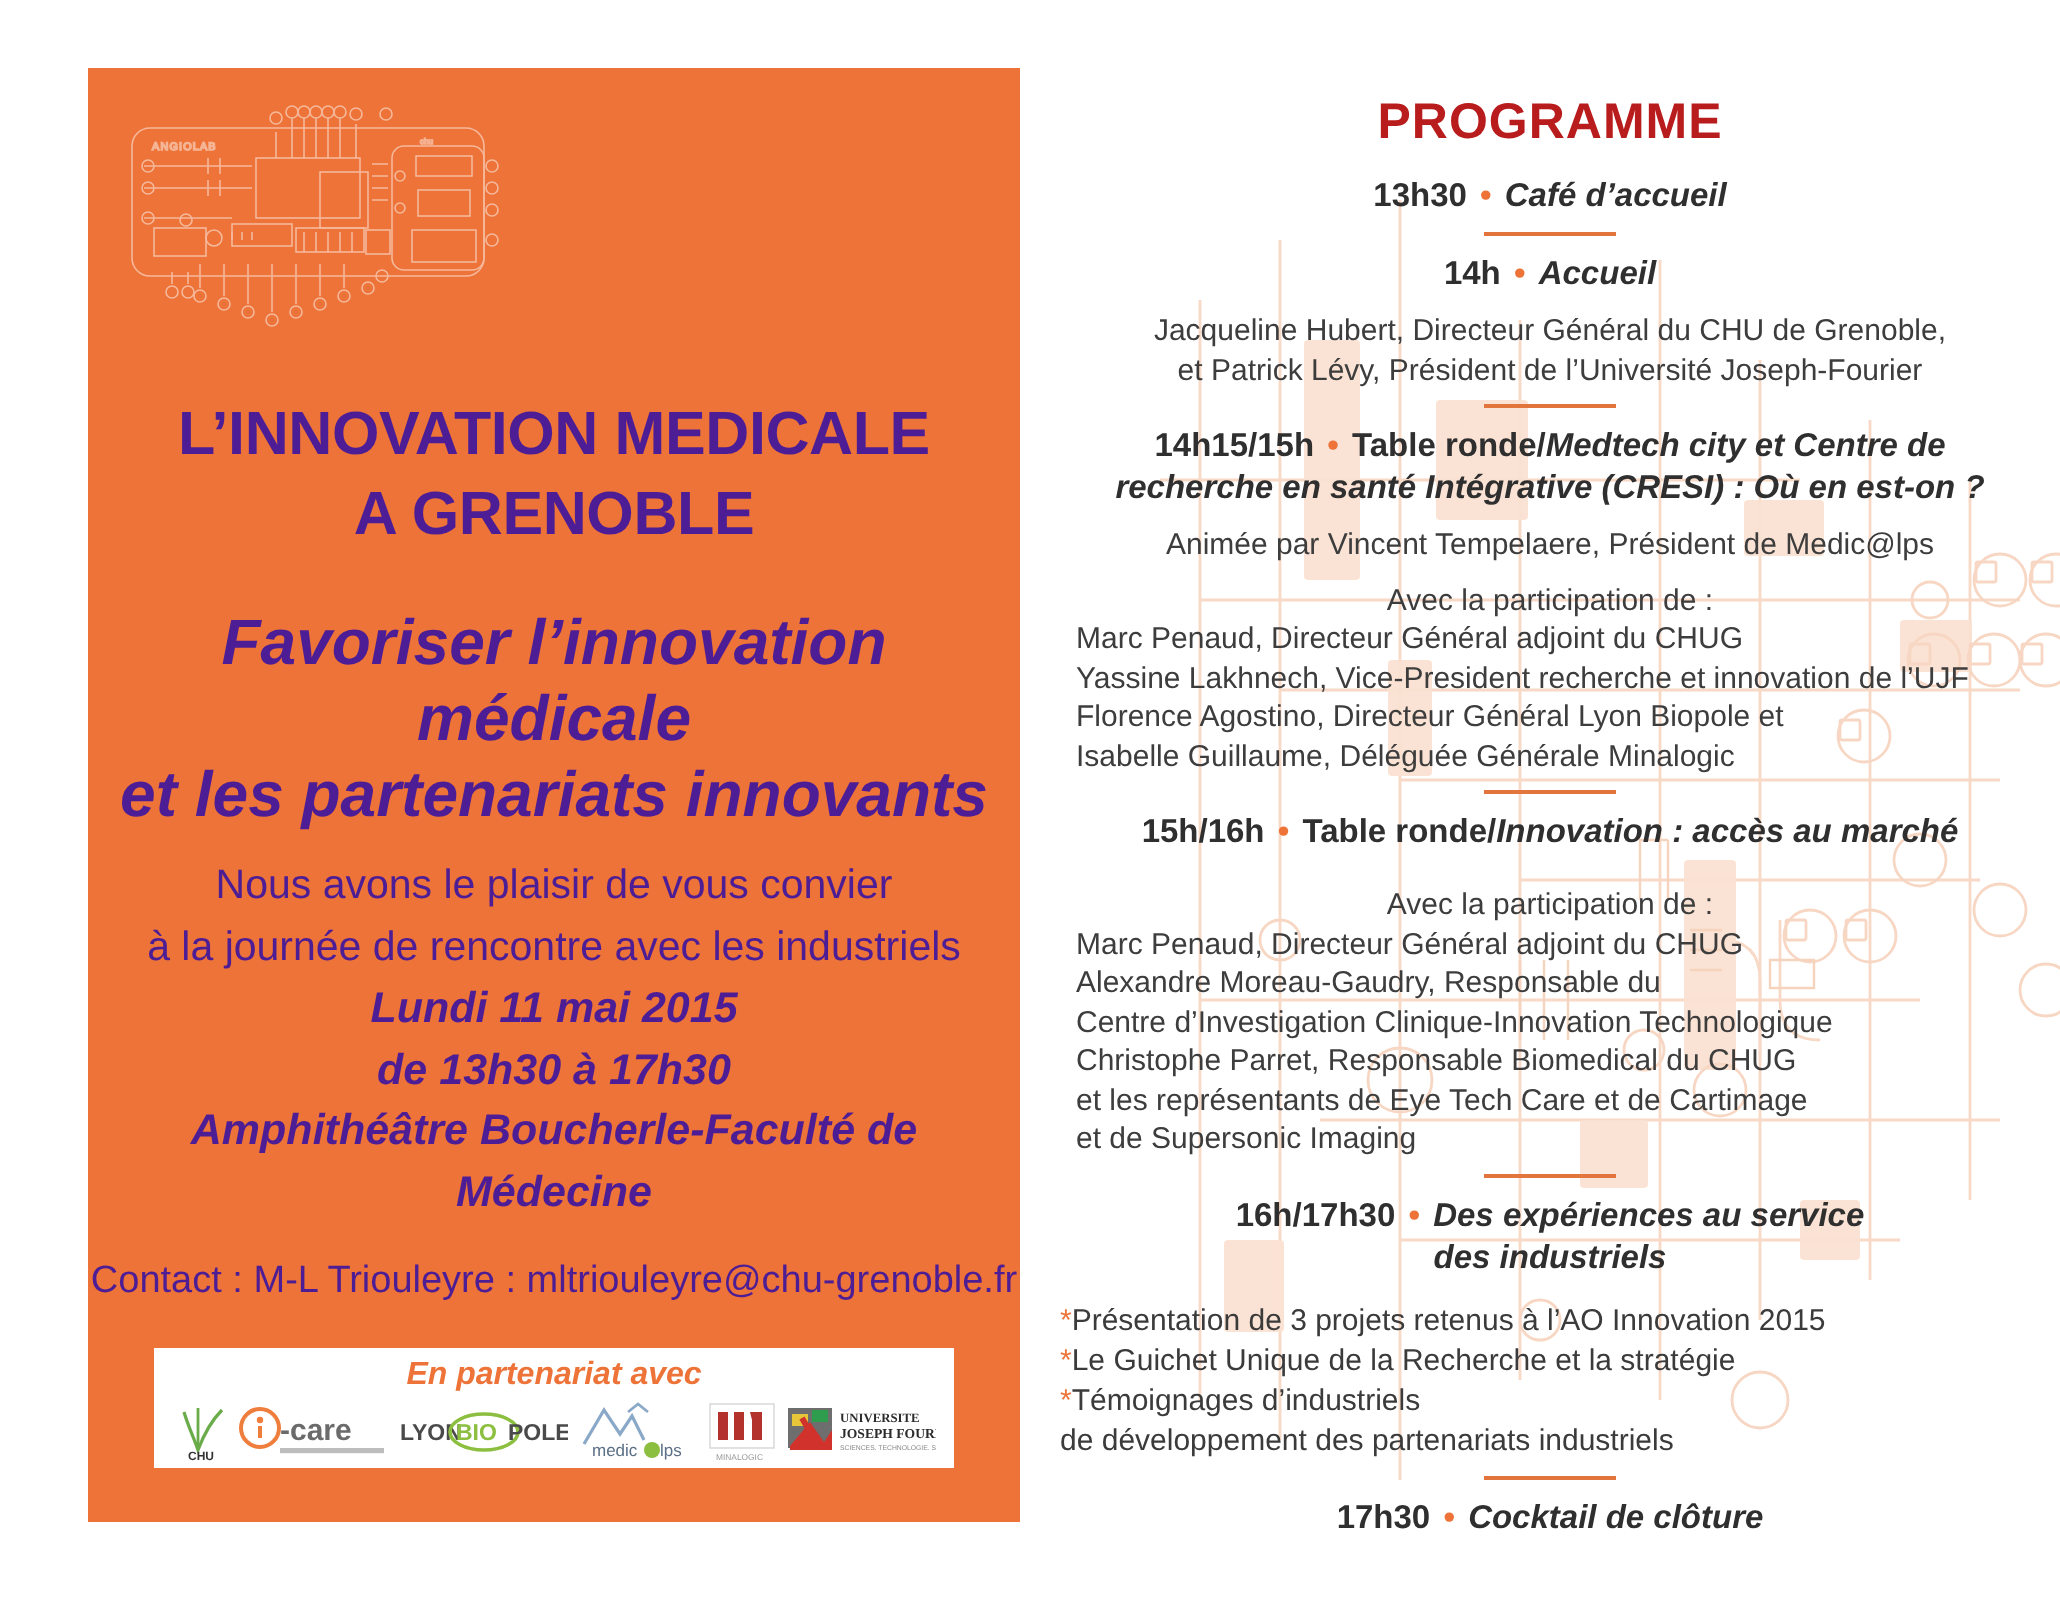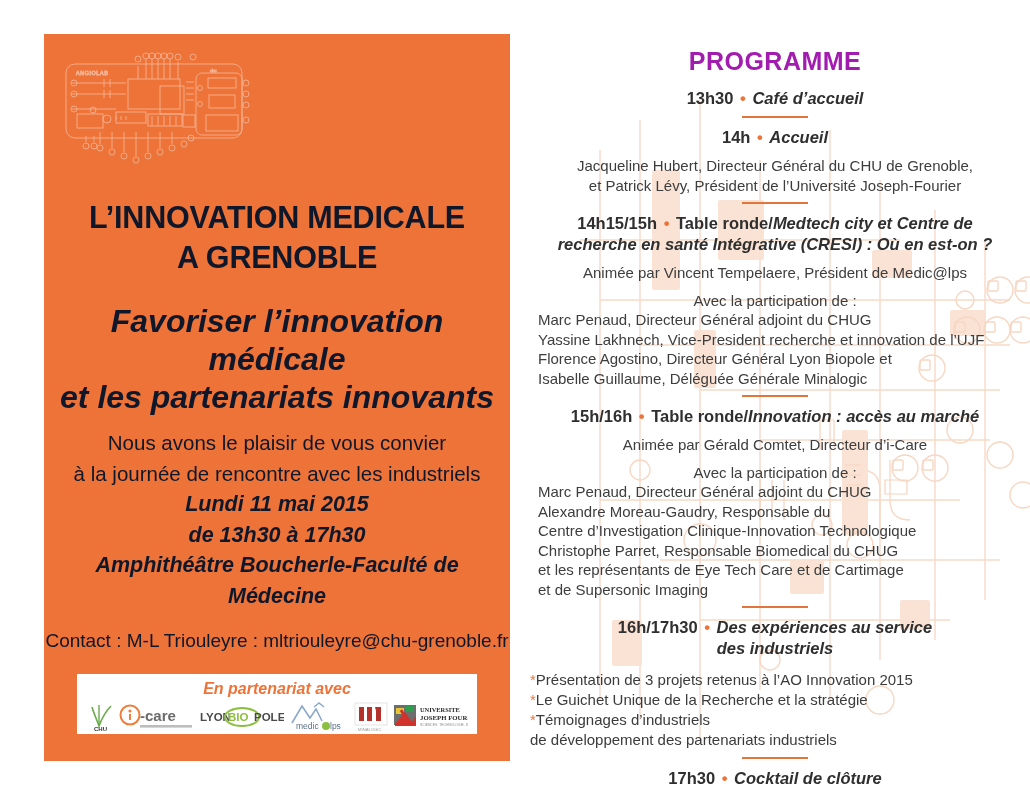--- a/index.html
+++ b/index.html
@@ -41,21 +41,21 @@
     top: 18px;
     width: 190px;
     height: 115px;
     opacity: 0.55;
   }
 
   .l-title {
     position: absolute;
     left: 0; right: 0;
     text-align: center;
-    color: #0f172a;
+    color: #4c1d95;
   }
   #title-main {
     top: 163px;
     font-size: 30.5px;
     font-weight: bold;
     line-height: 40px;
     letter-spacing: -0.2px;
   }
   #title-sub {
     top: 268px;
@@ -86,21 +86,21 @@
     position: absolute;
     left: 33px;
     top: 640px;
     width: 400px;
     height: 60px;
     background: #ffffff;
     z-index: 3;
     display: flex;
     flex-direction: column;
     align-items: center;
-    justify-content: center;
+    justify-content: flex-start;
     padding-top: 5px;
     box-sizing: border-box;
   }
   #partner-title {
     color: #ed7338;
     font-size: 16px;
     font-weight: bold;
     font-style: italic;
     line-height: 18px;
   }
@@ -127,21 +127,21 @@
     width: 510px;
     height: 799px;
     z-index: 2;
     color: #3b3b3b;
     text-align: center;
   }
   #programme-heading {
     position: absolute;
     left: 0; right: 0;
     top: 47px;
-    color: #a21caf;
+    color: #b91c1c;
     font-size: 25px;
     font-weight: bold;
     letter-spacing: 0.5px;
   }
   #prog-body {
     position: absolute;
     left: 0; right: 0;
     top: 88px;
   }
   .slot { margin: 0; padding: 0; }
@@ -451,21 +451,20 @@
         <div>Isabelle Guillaume, Déléguée Générale Minalogic</div>
       </div>
     </div>
     <div class="sep"></div>
 
     <div class="slot">
       <div class="slot-head">
         <span class="time">15h/16h</span><span class="dot">&nbsp;•&nbsp;</span><span class="roman">Table ronde/</span><span class="ital">Innovation : accès au marché</span>
       </div>
       <div class="gap-s"></div>
-      <div class="slot-body">Animée par Gérald Comtet, Directeur d’i-Care</div>
       <div class="gap-s"></div>
       <div class="slot-body">Avec la participation de :</div>
       <div class="slot-body left">
         <div>Marc Penaud, Directeur Général adjoint du CHUG</div>
         <div>Alexandre Moreau-Gaudry, Responsable du</div>
         <div>Centre d’Investigation Clinique-Innovation Technologique</div>
         <div>Christophe Parret, Responsable Biomedical  du CHUG</div>
         <div>et les représentants de Eye Tech Care et de Cartimage</div>
         <div>et de Supersonic Imaging</div>
       </div>

